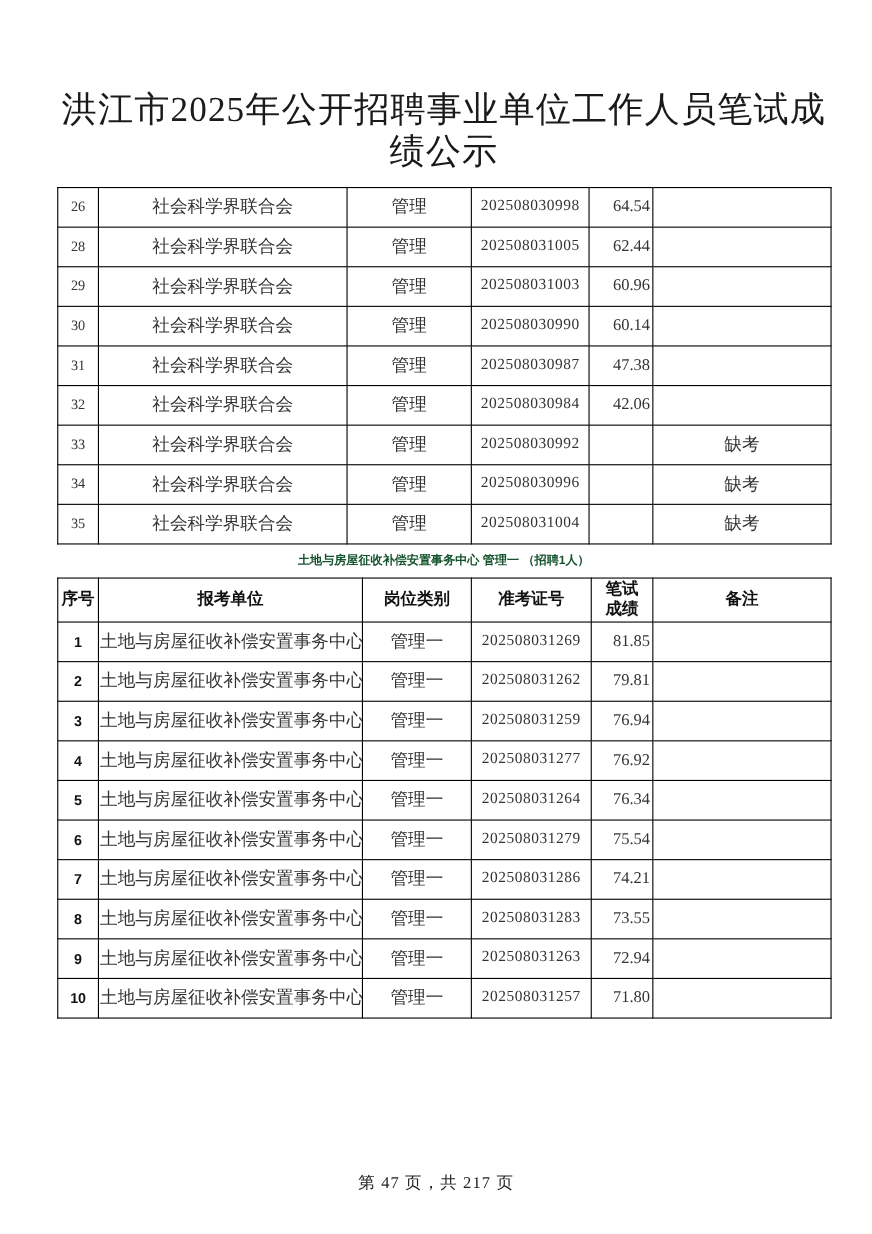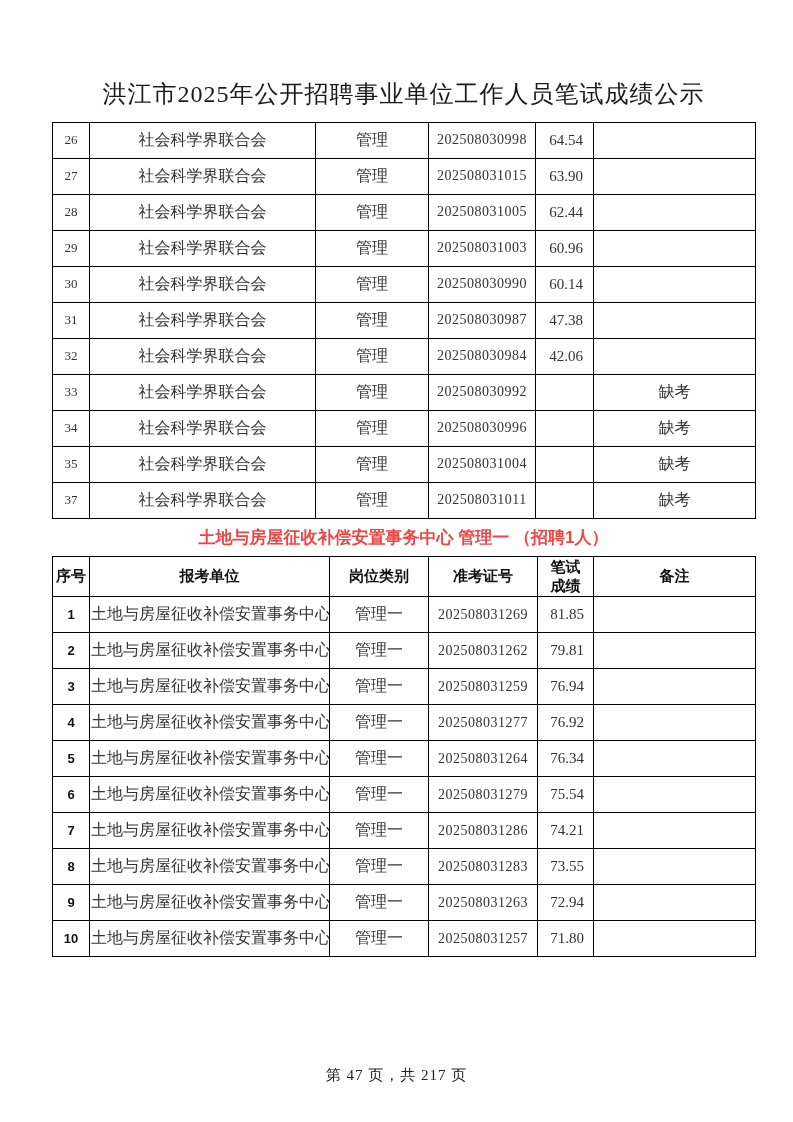--- a/index.html
+++ b/index.html
@@ -10,21 +10,21 @@
     font-family: "Liberation Serif", "DejaVu Serif", serif;
     color: #222222;
     position: relative;
     overflow: hidden;
   }
   .page { padding: 80px 38px 0 52px; }
 
   .doc-title {
     width: 703px;
     text-align: center;
-    font-size: 24px;
+    font-size: 32px;
     font-weight: 400;
     color: #1a1a1a;
     letter-spacing: 1px;
     margin: 0 0 13px 0;
     line-height: 1.2;
     font-family: "Liberation Serif", "DejaVu Serif", serif;
   }
 
   table {
     border-collapse: collapse;
@@ -33,31 +33,31 @@
   }
   td, th {
     border: 1px solid #000000;
     padding: 0 2px;
     height: 36px;
     overflow: hidden;
     white-space: nowrap;
   }
   td { text-align: center; font-size: 16px; color: #333333; }
 
-  td.cell-score { text-align: center; padding-left: 5px; font-size: 15px; }
+  td.cell-score { text-align: right; padding-left: 5px; font-size: 15px; }
   td.cell-ticket { font-size: 14px; letter-spacing: 0.5px; }
   td.cell-no { font-size: 13px; }
   td.cell-unit { font-size: 16px; padding: 0 1px; font-family: Liberation Mono, monospace; }
 
   .section-heading {
     width: 703px;
     text-align: center;
-    font-size: 17px;
+    font-size: 11px;
     font-weight: 700;
-    color: #ef4444;
+    color: #14532d;
     font-family: "Liberation Sans", "DejaVu Sans", sans-serif;
     margin: 9px 0 8px 0;
     line-height: 1.2;
   }
 
   #table-main th {
     font-family: "Liberation Sans", "DejaVu Sans", sans-serif;
     font-size: 15px;
     font-weight: 700;
     color: #111111;
@@ -102,28 +102,20 @@
     <tbody id="t1-body">
         <tr>
     <td class="cell-no">26</td>
     <td class="cell-unit">社会科学界联合会</td>
     <td class="cell-category">管理</td>
     <td class="cell-ticket">202508030998</td>
     <td class="cell-score">64.54</td>
     <td class="cell-remark"></td>
   </tr>
         <tr>
-    <td class="cell-no">27</td>
-    <td class="cell-unit">社会科学界联合会</td>
-    <td class="cell-category">管理</td>
-    <td class="cell-ticket">202508031015</td>
-    <td class="cell-score">63.90</td>
-    <td class="cell-remark"></td>
-  </tr>
-        <tr>
     <td class="cell-no">28</td>
     <td class="cell-unit">社会科学界联合会</td>
     <td class="cell-category">管理</td>
     <td class="cell-ticket">202508031005</td>
     <td class="cell-score">62.44</td>
     <td class="cell-remark"></td>
   </tr>
         <tr>
     <td class="cell-no">29</td>
     <td class="cell-unit">社会科学界联合会</td>
@@ -170,28 +162,20 @@
     <td class="cell-category">管理</td>
     <td class="cell-ticket">202508030996</td>
     <td class="cell-score"></td>
     <td class="cell-remark">缺考</td>
   </tr>
         <tr>
     <td class="cell-no">35</td>
     <td class="cell-unit">社会科学界联合会</td>
     <td class="cell-category">管理</td>
     <td class="cell-ticket">202508031004</td>
-    <td class="cell-score"></td>
-    <td class="cell-remark">缺考</td>
-  </tr>
-        <tr>
-    <td class="cell-no">37</td>
-    <td class="cell-unit">社会科学界联合会</td>
-    <td class="cell-category">管理</td>
-    <td class="cell-ticket">202508031011</td>
     <td class="cell-score"></td>
     <td class="cell-remark">缺考</td>
   </tr>
       </tbody>
   </table>
 
   <div class="section-heading">土地与房屋征收补偿安置事务中心  管理一  （招聘1人）</div>
 
   <table id="table-main">
     <colgroup>

